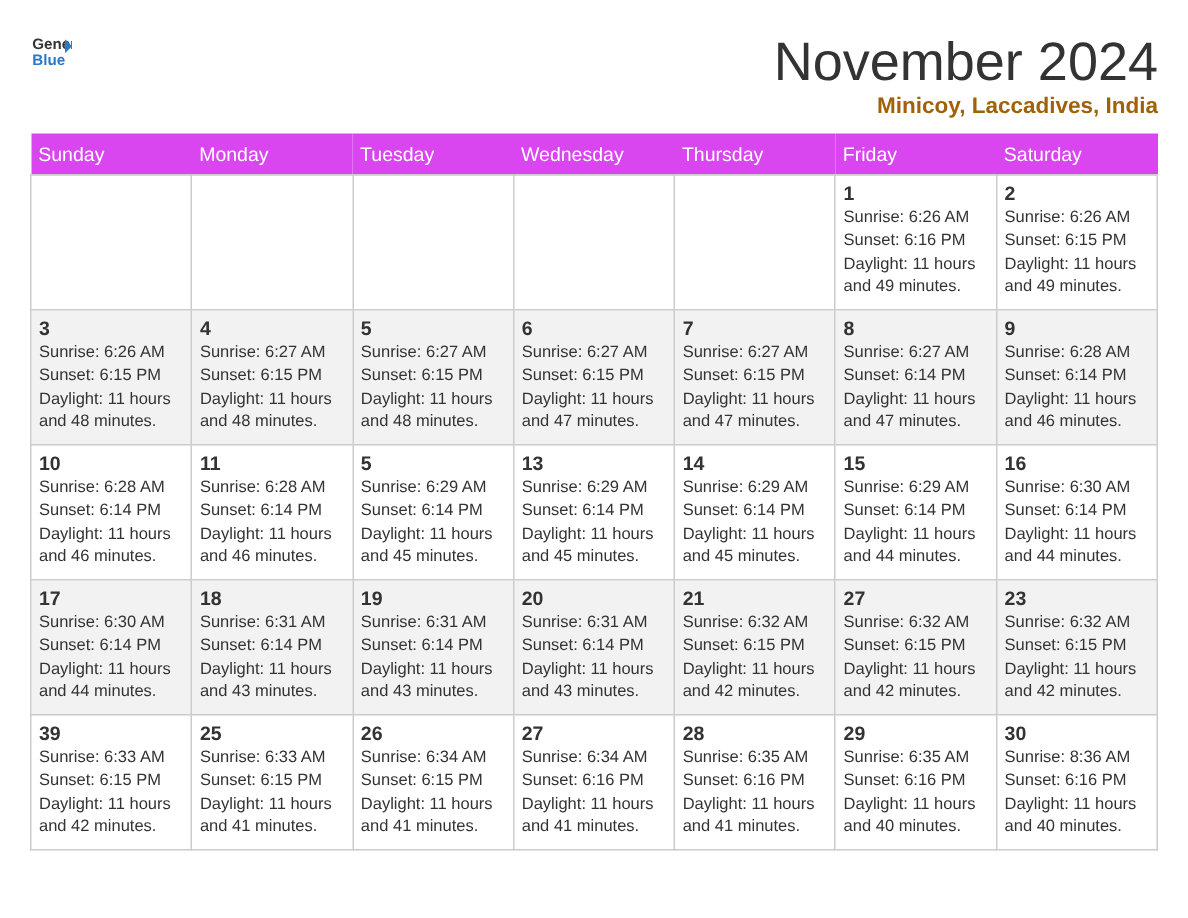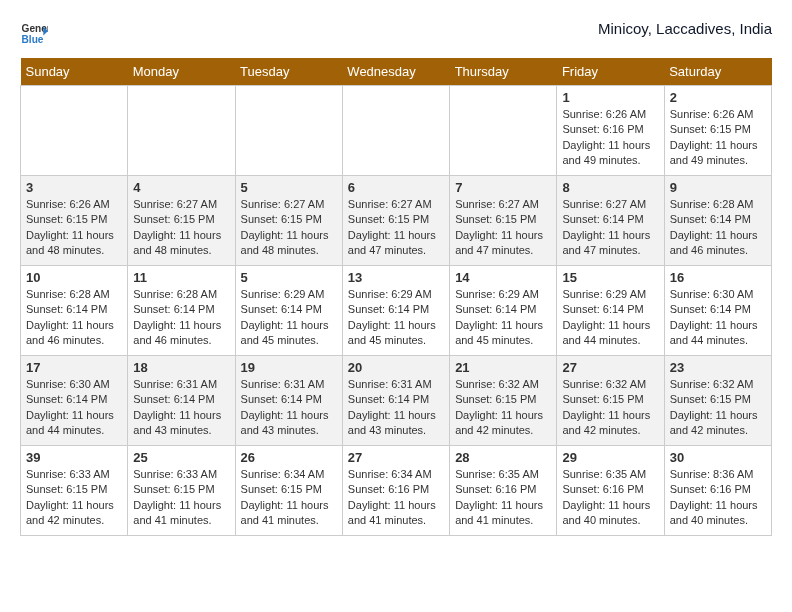--- a/index.html
+++ b/index.html
@@ -28,29 +28,30 @@
     .title-block {
       text-align: right;
     }
     .month-title {
       font-size: 36px;
       color: #333;
       font-weight: normal;
     }
     .location {
       font-size: 15px;
-      color: #0f172a;
+      color: #a16207;
+      font-weight: bold;
     }
     table {
       width: 100%;
       border-collapse: collapse;
       font-size: 11px;
     }
     thead tr th {
-      background-color: #a16207;
+      background-color: #d946ef;
       color: #fff;
       padding: 6px 5px;
       text-align: left;
       font-size: 13px;
       font-weight: normal;
     }
     tbody tr td {
       border: 1px solid #ccc;
       vertical-align: top;
       padding: 4px 5px;
@@ -83,20 +84,21 @@
 
 <div class="header">
   <div class="logo">
     <svg class="logo-icon" viewBox="0 0 36 36">
       <text x="2" y="16" font-size="13" font-weight="bold" fill="#333">General</text>
       <text x="2" y="30" font-size="13" font-weight="bold" fill="#2a7ac7">Blue</text>
       <polygon points="30,8 36,14 30,20" fill="#2a7ac7"></polygon>
     </svg>
   </div>
   <div class="title-block">
+    <div class="month-title">November 2024</div>
     <div class="location">Minicoy, Laccadives, India</div>
   </div>
 </div>
 
 <table>
   <thead>
     <tr id="dow-row">
         <th>Sunday</th>
         <th>Monday</th>
         <th>Tuesday</th>

